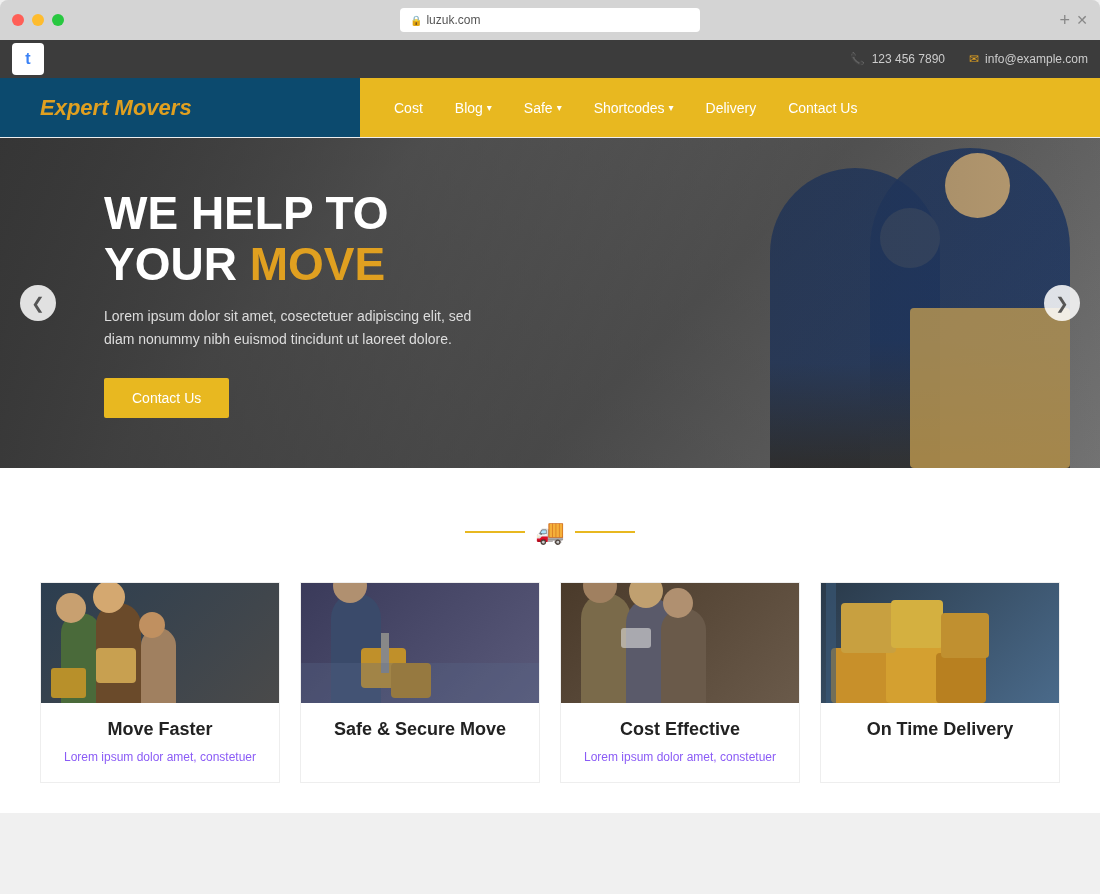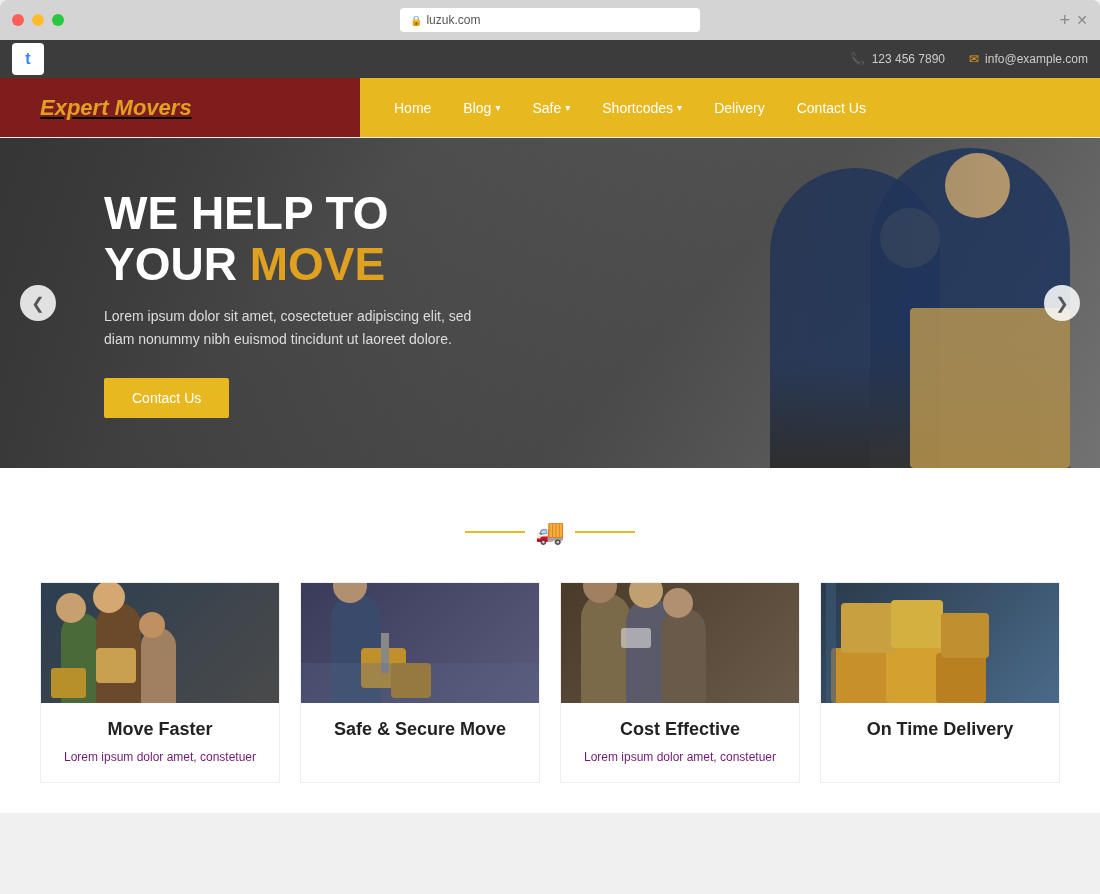--- a/index.html
+++ b/index.html
@@ -96,22 +96,21 @@
       display: flex;
       align-items: stretch;
       height: 60px;
       border-bottom: 1px solid #eee;
     }
     .header-logo-area {
       width: 360px;
       display: flex;
       align-items: center;
       padding: 0 40px;
-      background: #7f1d1d;
-      text-decoration: underline;
+      background: #0c4a6e;
     }
     .site-title {
       color: #e0a020;
       font-size: 22px;
       font-weight: bold;
       font-style: italic;
     }
     .nav-area {
       flex: 1;
       background: #e8b820;
@@ -273,21 +272,21 @@
       text-align: center;
     }
     .feature-card-title {
       font-size: 18px;
       font-weight: 700;
       color: #222;
       margin-bottom: 8px;
     }
     .feature-card-desc {
       font-size: 12px;
-      color: #701a75;
+      color: #8b5cf6;
       line-height: 1.5;
     }
   </style>
 </head>
 <body>
 
 <div class="browser-chrome">
   <div class="browser-titlebar">
     <div class="browser-dots">
       <div class="browser-dot dot-red"></div>
@@ -318,21 +317,21 @@
         <span>info@example.com</span>
       </div>
     </div>
 
     <div class="header">
       <div class="header-logo-area">
         <span class="site-title">Expert Movers</span>
       </div>
       <nav class="nav-area">
         <div class="nav-item">
-          <span>Home</span>
+          <span>Cost</span>
         </div>
         <div class="nav-item">
           <span>Blog</span>
           <span class="nav-chevron">▾</span>
         </div>
         <div class="nav-item">
           <span>Safe</span>
           <span class="nav-chevron">▾</span>
         </div>
         <div class="nav-item">

